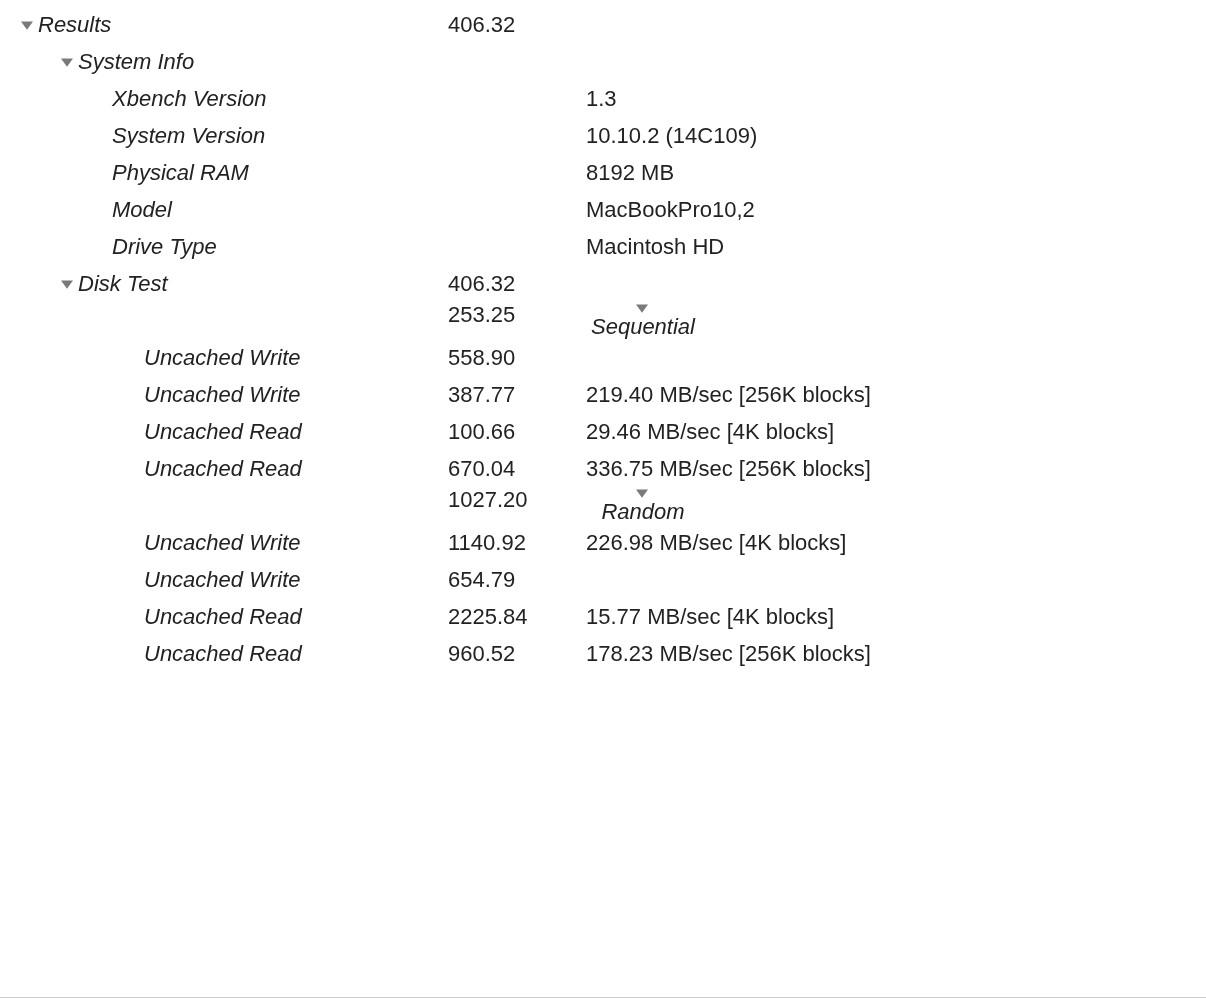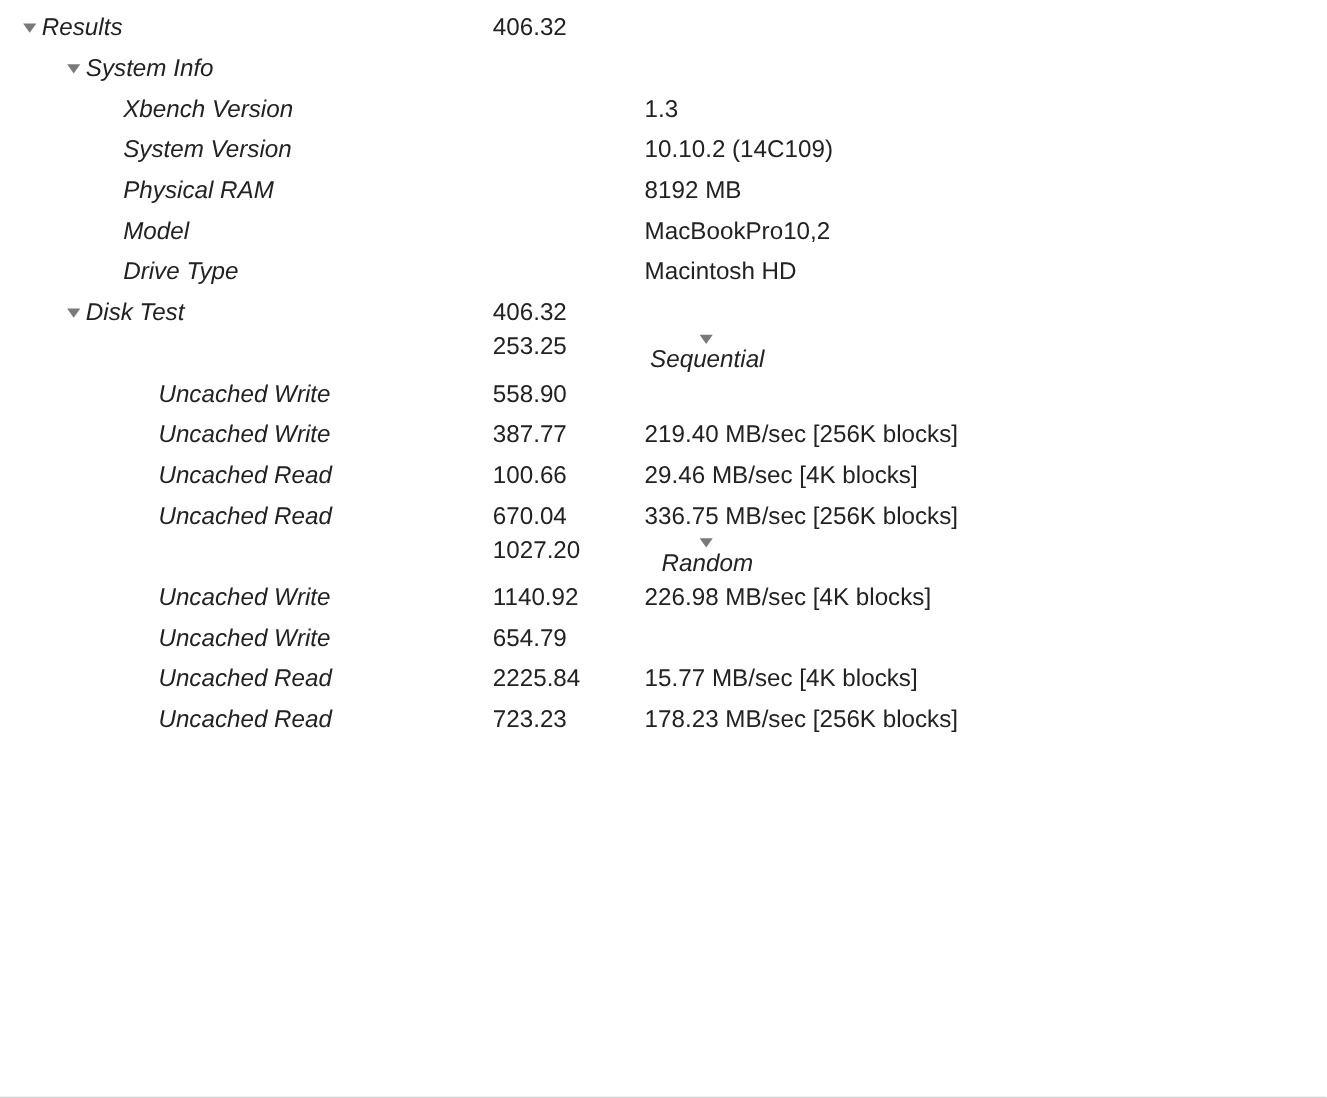--- a/index.html
+++ b/index.html
@@ -159,15 +159,15 @@
   <span class="label-col leaf-pad-3">Uncached Write</span>
   <span class="score-col">654.79</span>
 </div>
 <div class="row">
   <span class="label-col leaf-pad-3">Uncached Read</span>
   <span class="score-col">2225.84</span>
   <span class="detail-col">15.77 MB/sec [4K blocks]</span>
 </div>
 <div class="row">
   <span class="label-col leaf-pad-3">Uncached Read</span>
-  <span class="score-col">723.23</span>
+  <span class="score-col">960.52</span>
   <span class="detail-col">178.23 MB/sec [256K blocks]</span>
 </div>
 
 </body></html>

